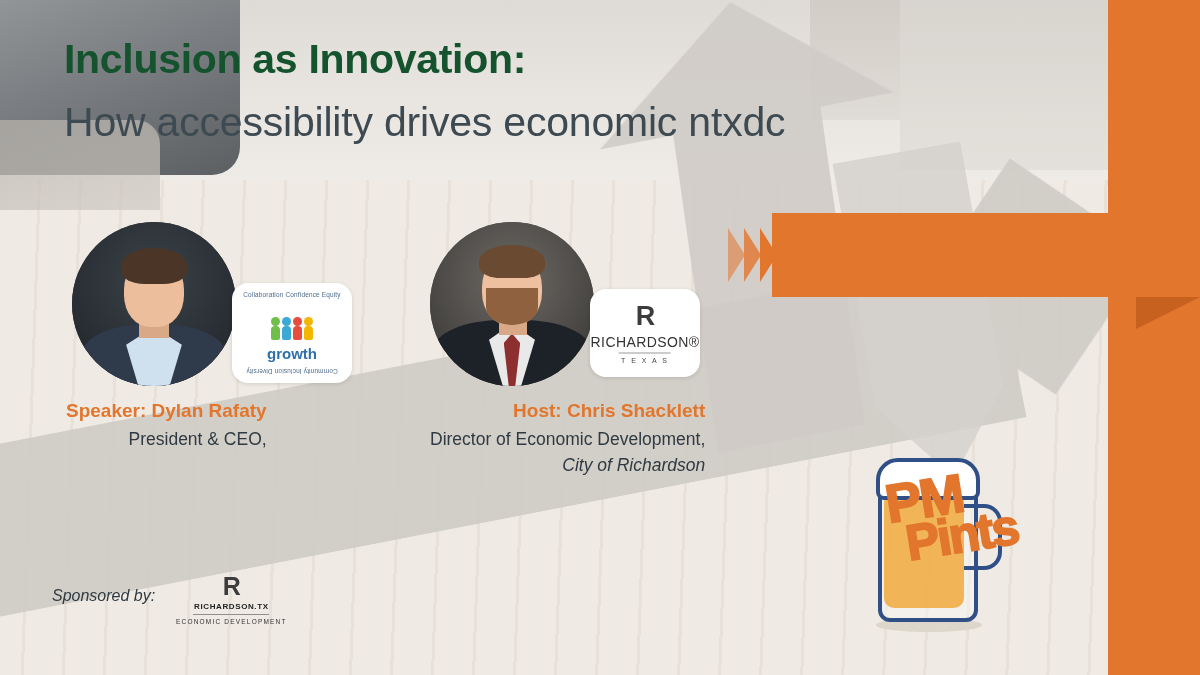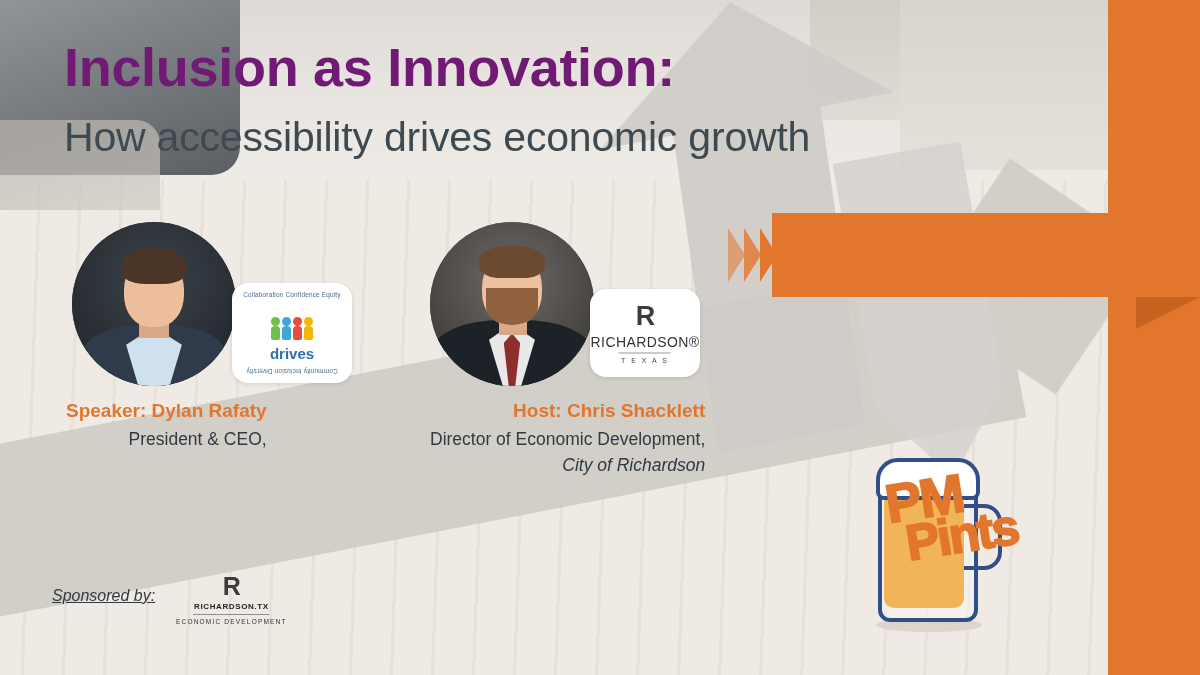--- a/index.html
+++ b/index.html
@@ -34,21 +34,21 @@
   .arrow-up:before{content:"";position:absolute;left:-75px;top:-60px;width:300px;height:120px;
       background:#cfcbc6;clip-path:polygon(50% 0,100% 100%,0 100%);}
   .arrow-chev{position:absolute;left:860px;top:150px;width:130px;height:330px;background:#d5d1cc;
       opacity:.85;transform:rotate(-10deg);clip-path:polygon(0 0,100% 0,100% 75%,50% 100%,0 75%);}
 
   
   .band{position:absolute;right:0;top:0;width:92px;height:675px;background:#e2762d;}
 
   
   .title-wrap{position:absolute;left:64px;top:36px;}
-  .title1{font-size:54px;font-weight:bold;color:#701a75;letter-spacing:-.3px;line-height:1.15;}
+  .title1{font-size:41px;font-weight:bold;color:#14532d;letter-spacing:-.3px;line-height:1.15;}
   .title2{font-size:41px;font-weight:normal;color:#3e4a52;letter-spacing:-.2px;line-height:1.25;margin-top:14px;}
 
   
   .banner{position:absolute;left:772px;top:213px;width:428px;height:84px;background:#e2762d;}
   .banner-notch{position:absolute;left:1136px;top:297px;width:64px;height:32px;background:#c7611f;
       clip-path:polygon(0 0,100% 0,0 100%);}
   .banner-text{position:absolute;left:798px;top:226px;color:#ffffff;font-weight:bold;font-size:19.5px;line-height:1.6;}
   .chevs{position:absolute;left:728px;top:216px;width:56px;height:78px;}
   .chevs span{position:absolute;top:12px;width:0;height:0;border-top:27px solid transparent;
       border-bottom:27px solid transparent;border-left:17px solid #e2762d;}
@@ -104,21 +104,21 @@
 
   
   .cap{position:absolute;color:#2f3a42;text-align:right;}
   .cap .role{font-weight:bold;color:#e2762d;font-size:19px;margin-bottom:7px;}
   .cap .l2{font-size:17.5px;margin-bottom:5px;}
   .cap .l3{font-size:17.5px;font-style:italic;}
   .cap1{left:66px;top:400px;}
   .cap2{left:430px;top:400px;}
 
   
-  .sponsor{position:absolute;left:52px;top:587px;font-size:16px;font-style:italic;color:#2f3a42;text-decoration:underline;}
+  .sponsor{position:absolute;left:52px;top:587px;font-size:16px;font-style:italic;color:#2f3a42;}
   .sponsor-logo{position:absolute;left:176px;top:574px;text-align:center;}
   .sp-mark{font-size:25px;font-weight:bold;color:#3c3c3c;line-height:1;letter-spacing:-1px;}
   .sp-name{font-size:8px;font-weight:bold;color:#222;letter-spacing:.6px;margin-top:3px;}
   .sp-rule{width:76px;height:1px;background:#8e8e8e;margin:3px auto;}
   .sp-sub{font-size:6.5px;color:#333;letter-spacing:1.2px;}
 
   
   .mug{position:absolute;left:872px;top:452px;width:120px;height:172px;}
   .mug-body{position:absolute;left:6px;top:22px;width:92px;height:140px;border:4px solid #2f4f86;
       border-radius:6px 6px 12px 12px;background:rgba(255,255,255,.35);}
@@ -145,21 +145,21 @@
   <div class="bg-chair2"></div>
   <div class="bg-panelR"></div>
   <div class="bg-panelR2"></div>
   <div class="arrow-big"></div>
   <div class="arrow-up"></div>
   <div class="arrow-chev"></div>
   <div class="band"></div>
 
   <div class="title-wrap">
     <div class="title1">Inclusion as Innovation:</div>
-    <div class="title2">How accessibility drives economic growth</div>
+    <div class="title2">How accessibility drives economic ntxdc</div>
   </div>
 
   <div class="chevs">
       <span></span>
       <span></span>
       <span></span>
     </div>
   <div class="banner"></div>
   <div class="banner-notch"></div>
 
@@ -195,21 +195,21 @@
           <i style="background:#3aa9d6"></i>
           <i style="background:#e84c3d"></i>
           <i style="background:#f2b600"></i>
       </div>
       <div class="ntx-body">
         <i style="background:#6fbf4a"></i>
           <i style="background:#3aa9d6"></i>
           <i style="background:#e84c3d"></i>
           <i style="background:#f2b600"></i>
       </div>
-      <div class="ntx-word">drives</div>
+      <div class="ntx-word">growth</div>
     </div>
   </div>
 
   <div class="chip chip2">
     <div class="rich-logo">
       <div class="rich-mark">R</div>
       <div class="rich-name">RICHARDSON®</div>
       <div class="rich-rule"></div>
       <div class="rich-sub">T E X A S</div>
     </div>

